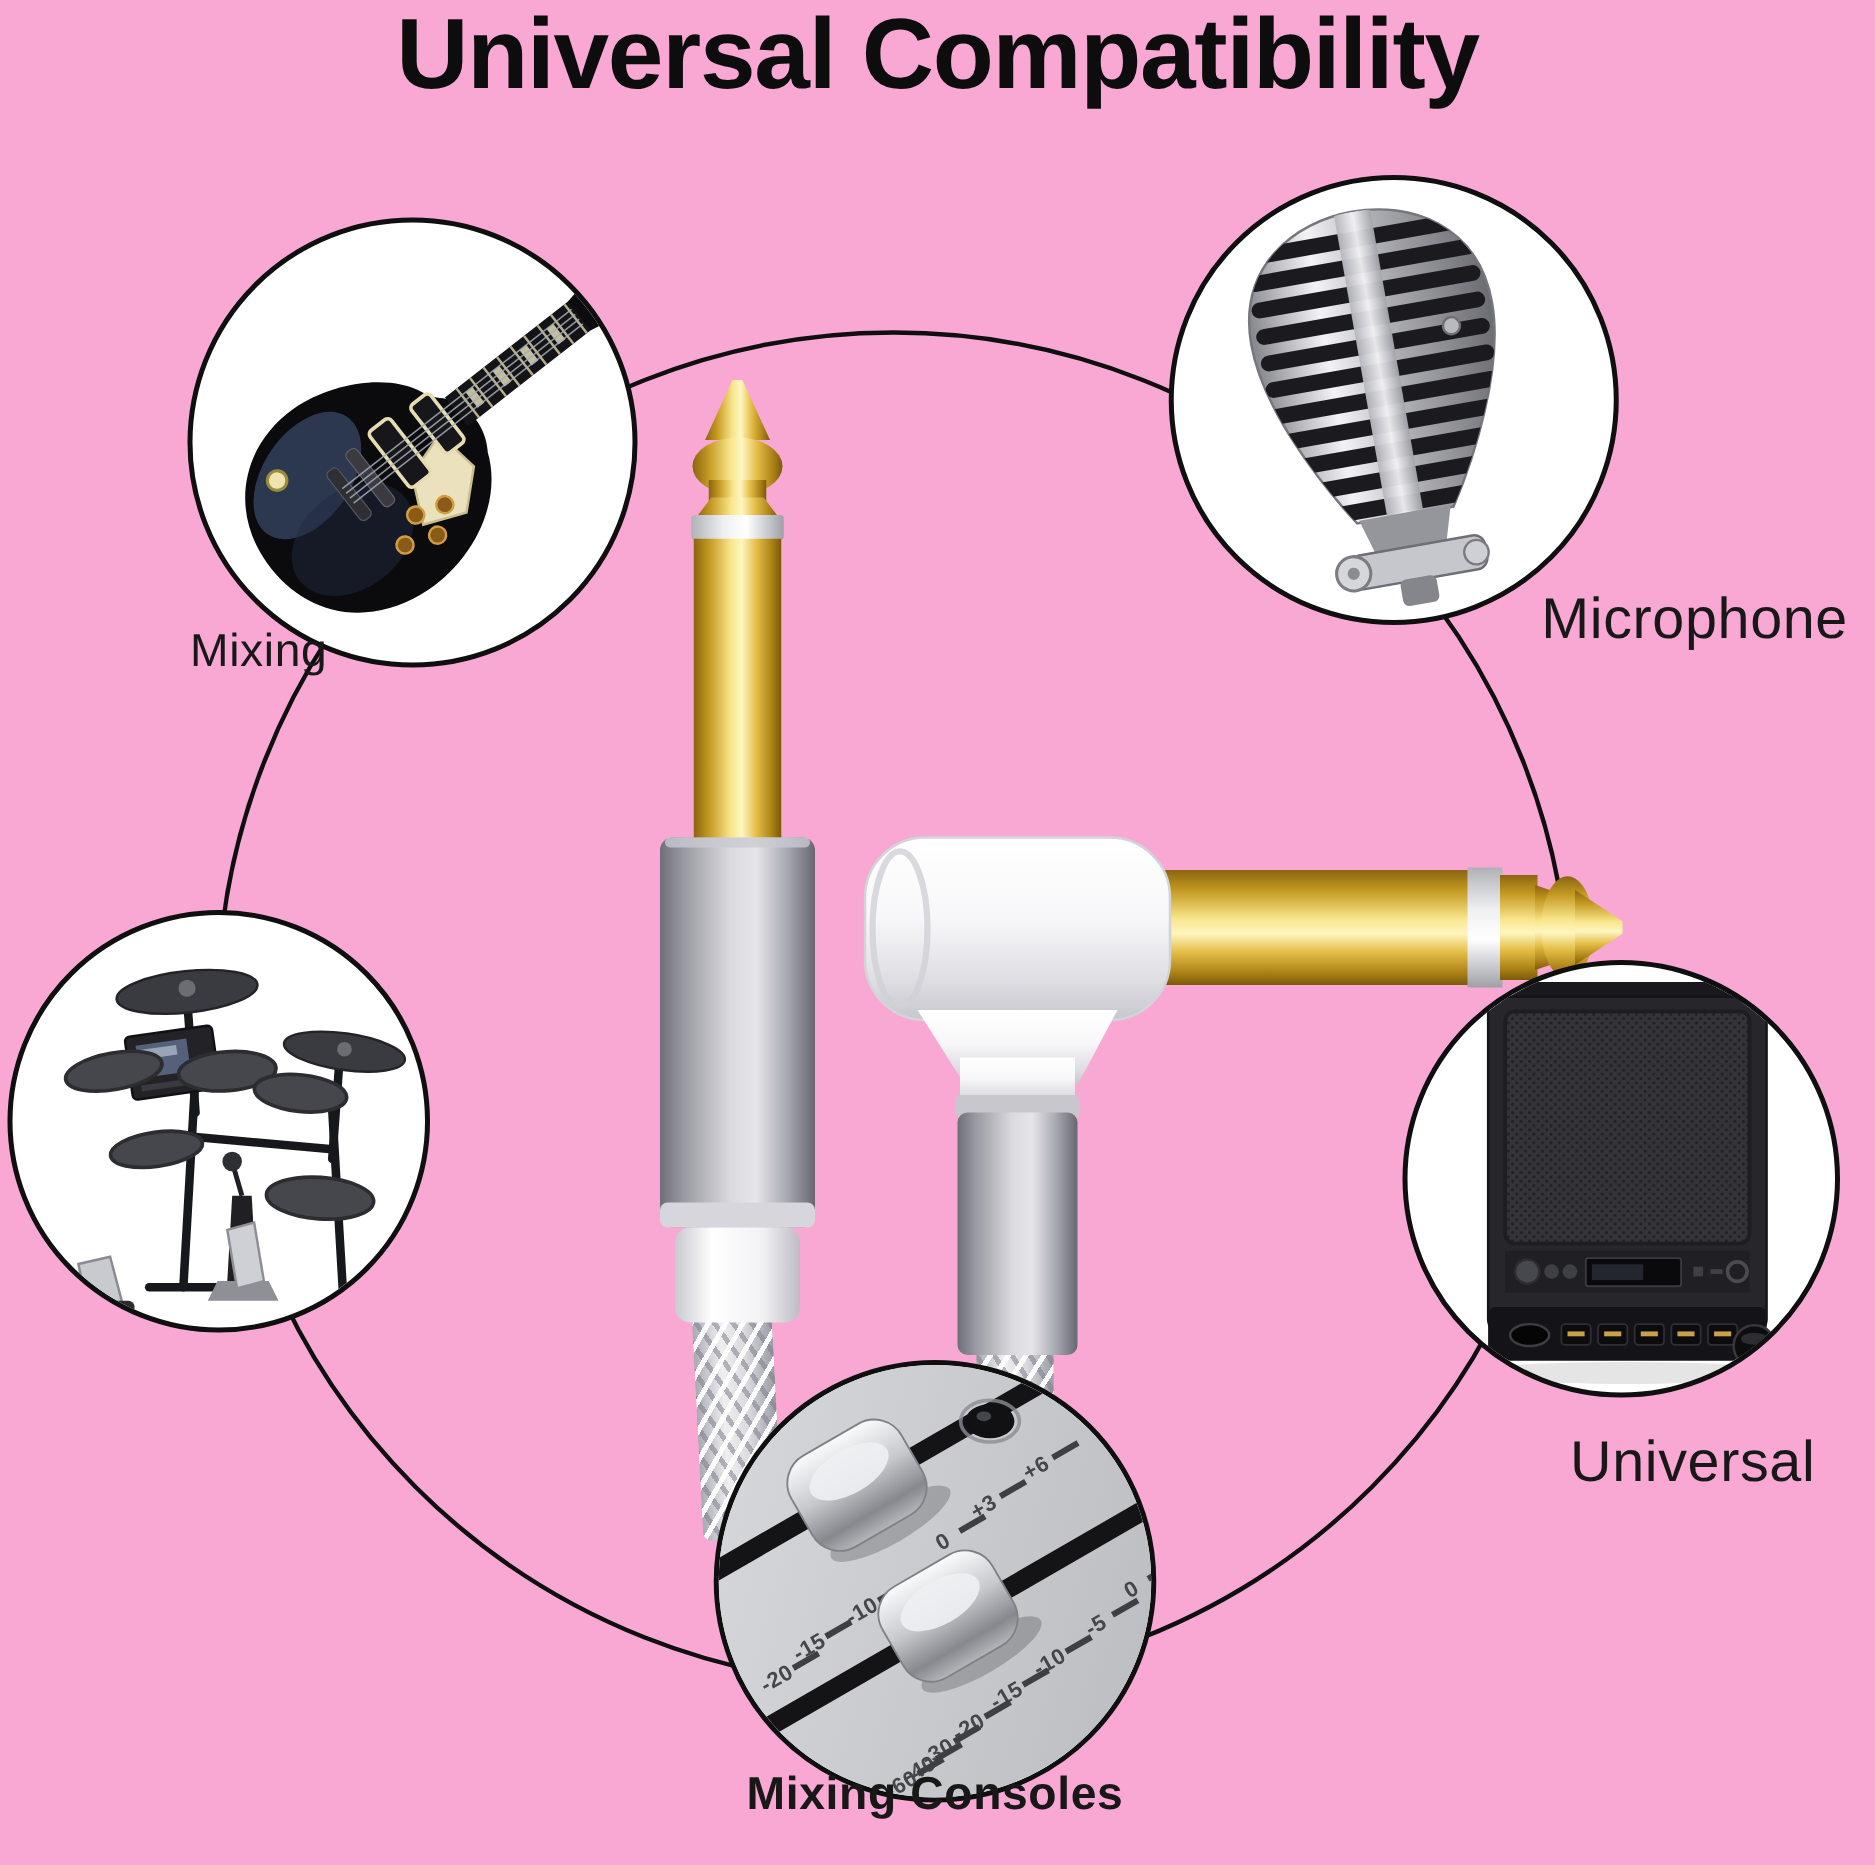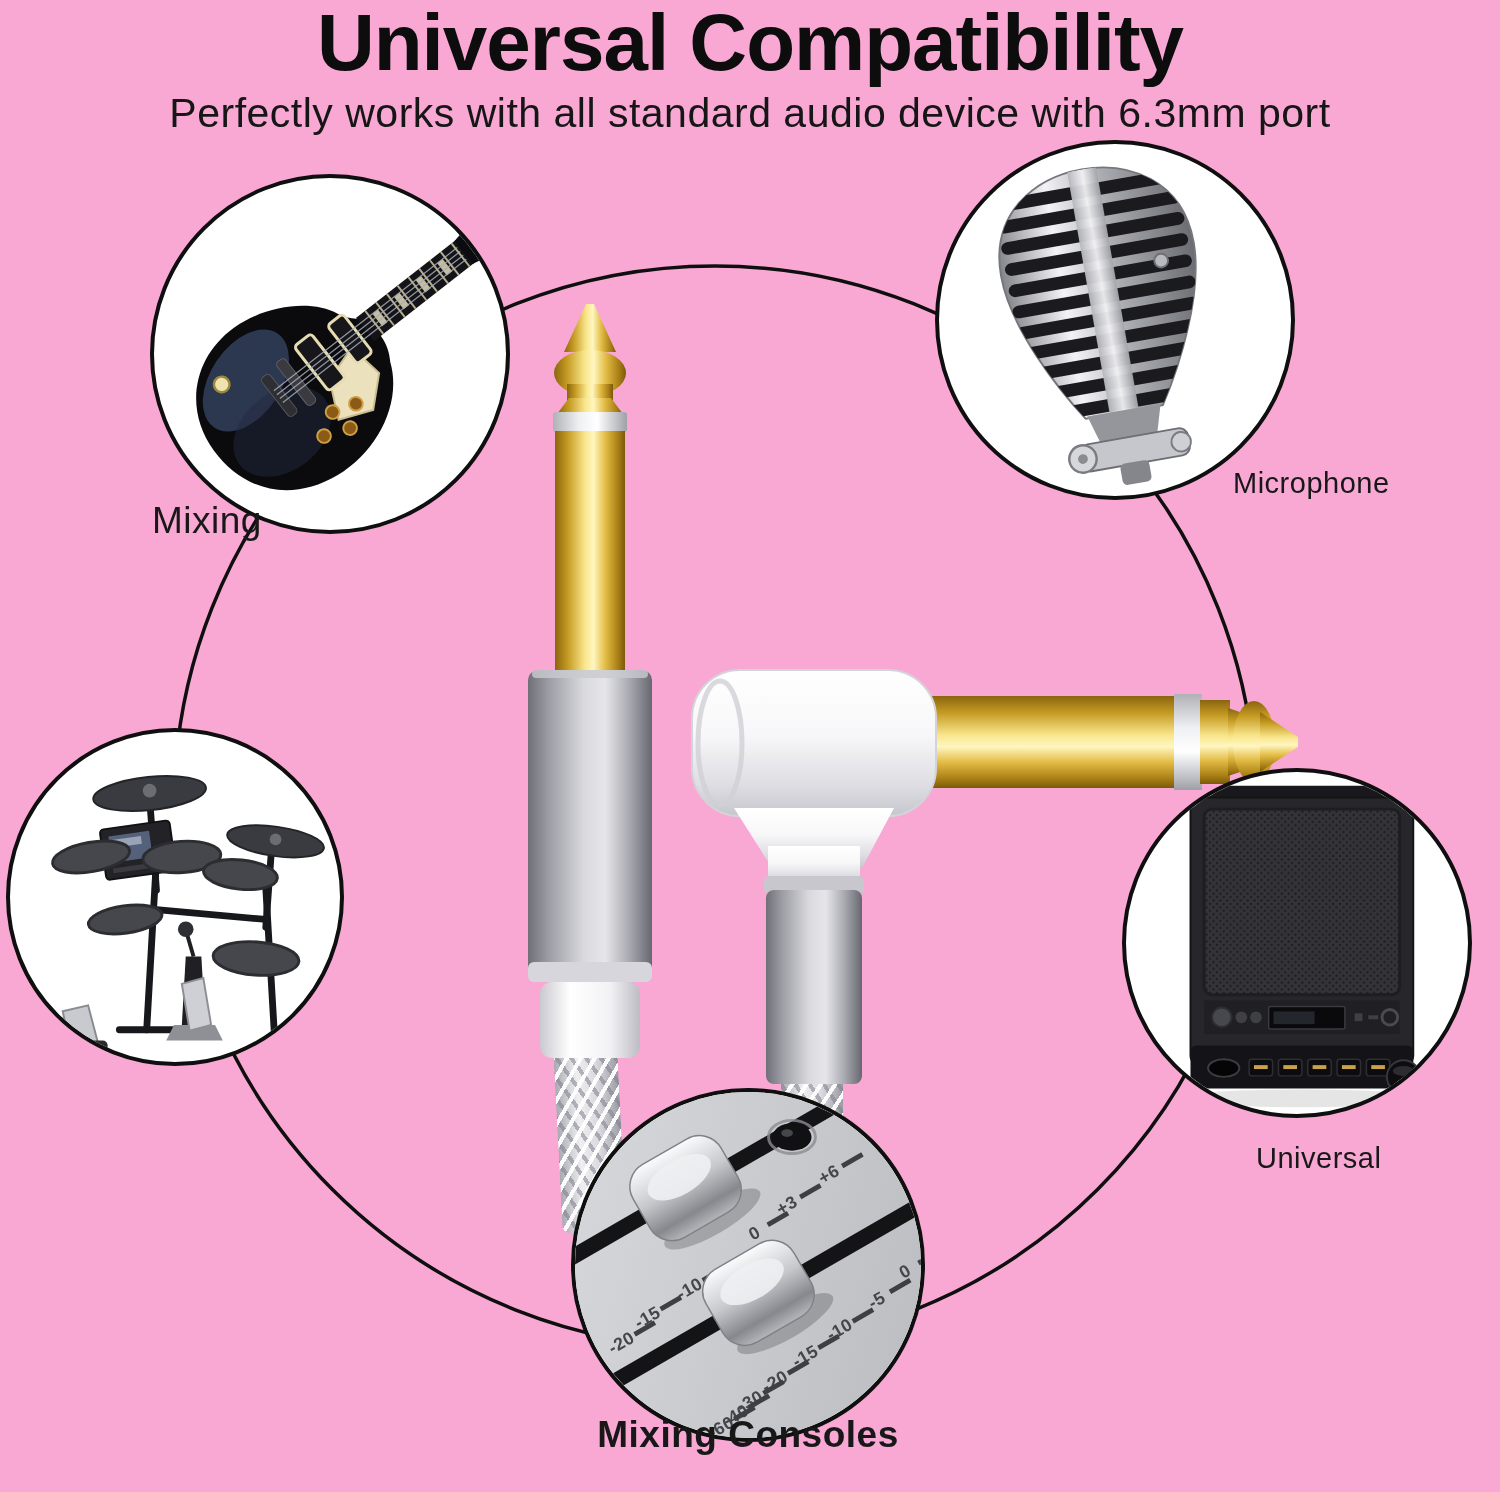--- a/index.html
+++ b/index.html
@@ -25,21 +25,21 @@
     background:#ffffff; overflow:hidden; box-sizing:border-box; z-index:3;
   }
   .circle svg{ display:block; width:100%; height:100%; }
   .c-guitar{ left:150px; top:174px; width:360px; height:360px; }
   .c-mic   { left:935px; top:140px; width:360px; height:360px; }
   .c-drum  { left:6px;   top:728px; width:338px; height:338px; }
   .c-amp   { left:1122px;top:768px; width:350px; height:350px; }
   .c-mixer { left:571px; top:1088px;width:354px; height:354px; }
   
   .label{
-    position:absolute; color:#181818; z-index:5; font-size:29px; letter-spacing:0.5px;
+    position:absolute; color:#181818; z-index:5; font-size:46px; letter-spacing:0.5px;
   }
   .lbl-guitar{ left:152px; top:500px; font-size:37px; }
   .lbl-mic{ left:1233px; top:467px; }
   .lbl-drum{ left:45px; top:1078px; width:250px; text-align:center; font-size:37px; line-height:1.35; }
   .lbl-amp{ left:1256px; top:1142px; }
   .lbl-mixer{ left:568px; top:1414px; width:360px; text-align:center; font-size:37px;font-weight:bold; }
   
   .plug{ position:absolute; z-index:2; }
   .p-straight{ left:524px; top:298px; }
   .p-angle{ left:688px; top:650px; }
@@ -58,21 +58,20 @@
     font-family:"Liberation Sans", sans-serif; font-size:18px; font-weight:bold;
     fill:#45464b; letter-spacing:0.5px;
   }
 </style>
 </head>
 <body>
 
 <div class="canvas">
 
   <div class="title">Universal Compatibility</div>
-  <div class="subtitle">Perfectly works with all standard audio device with 6.3mm port</div>
 
   <svg class="big-circle-svg" width="1500" height="1492" viewBox="0 0 1500 1492">
     <circle cx="715" cy="807" r="541" fill="none" stroke="#0f0f0f" stroke-width="3.5"></circle>
   </svg>
 
   <div class="cable cable-left"></div>
   <div class="cable cable-right"></div>
 
   <svg class="plug p-straight" width="132" height="772" viewBox="0 0 132 772">
     <defs>

